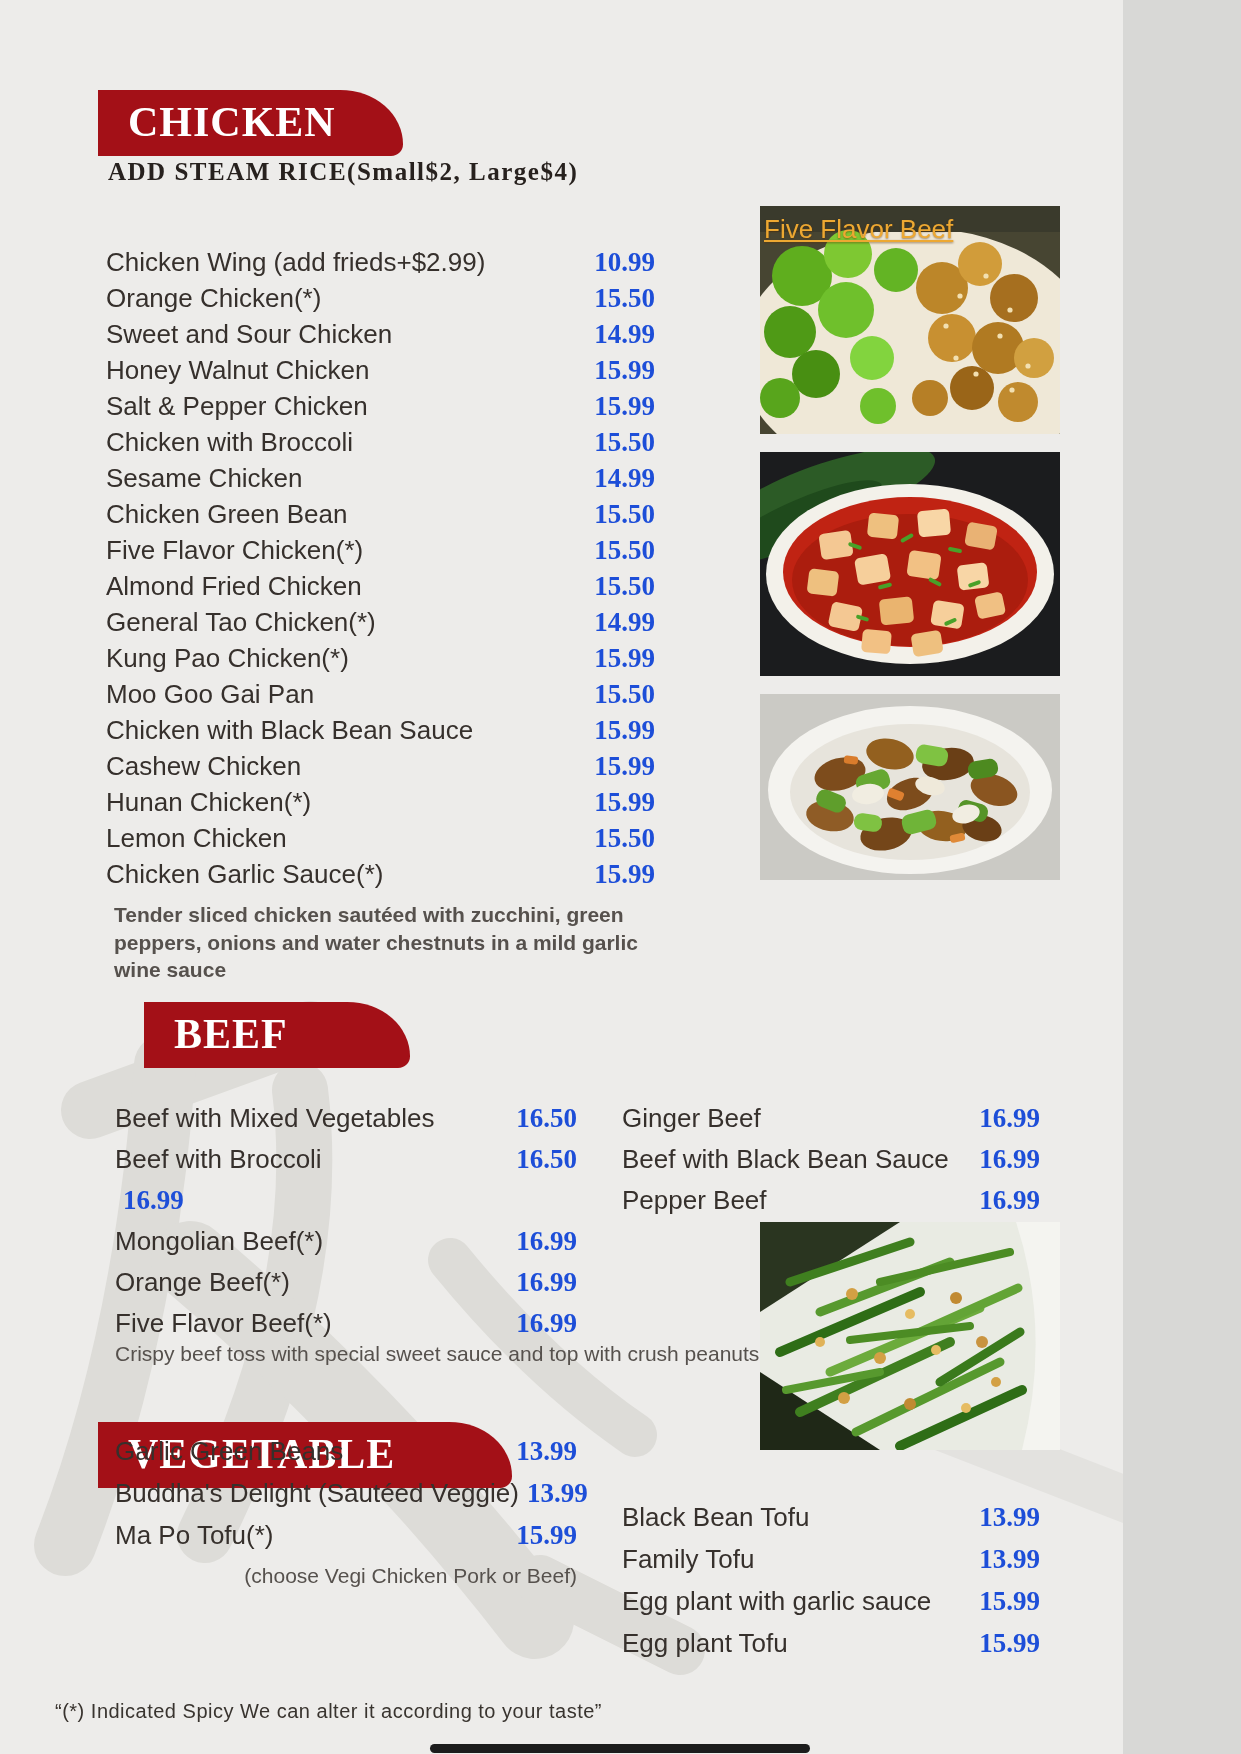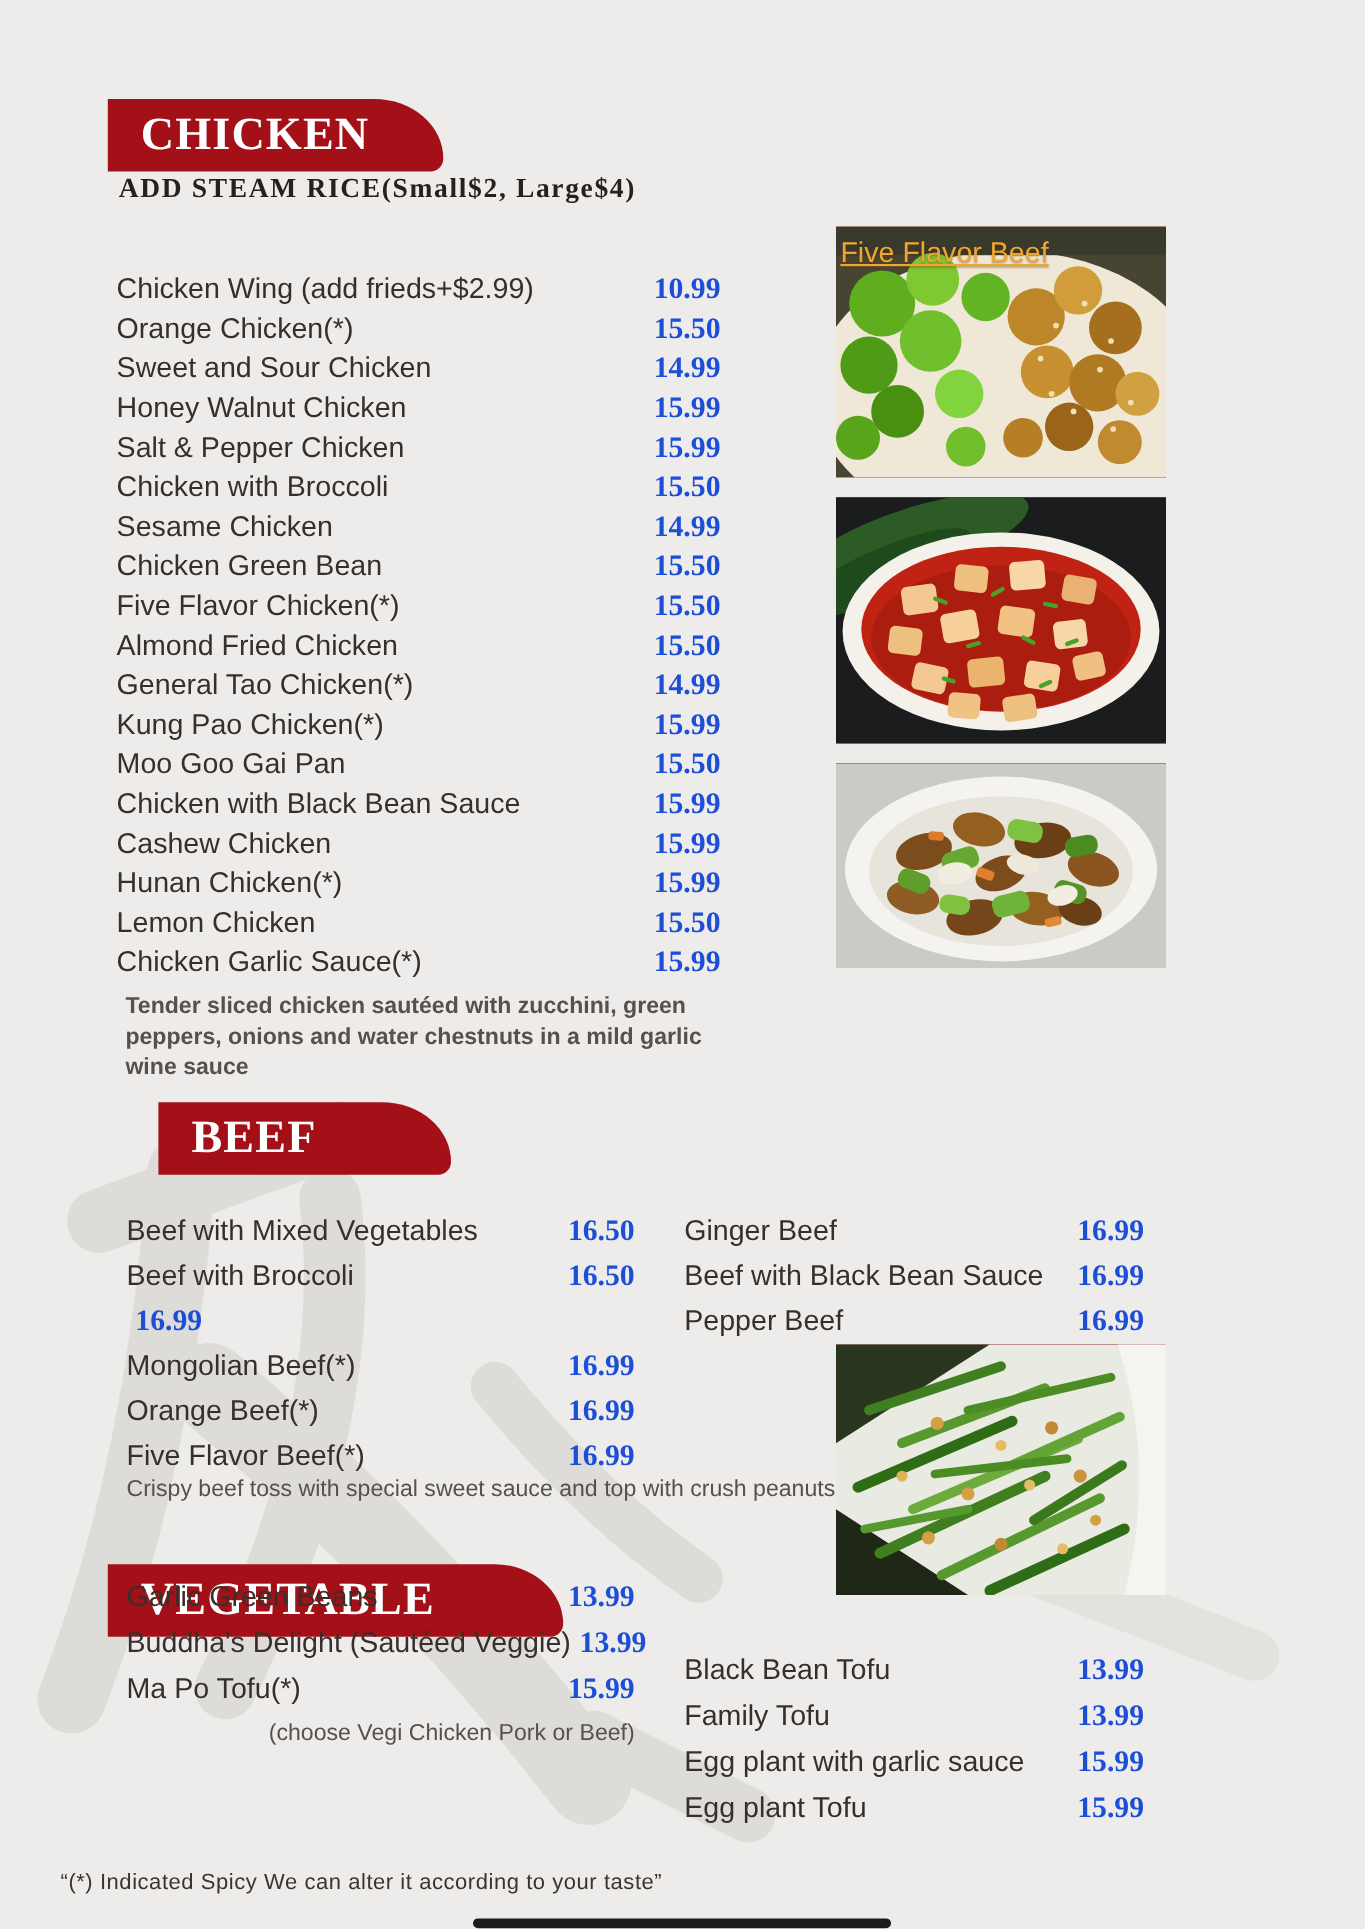--- a/index.html
+++ b/index.html
@@ -4,21 +4,21 @@
 <style>
   :root{
     --red:#a31017;
     --bg:#edecea;
     --label:#eda832;
   }
   html,body{margin:0;padding:0;}
   body{background:#d8d8d6;}
   .page{
     position:relative;
-    width:1241px;height:1754px;
+    width:1123px;height:1754px;
     background:var(--bg);
     overflow:hidden;
     font-family:"Liberation Sans",sans-serif;
   }
   
   .watermark{position:absolute;left:-20px;top:960px;pointer-events:none;}
   
   .banner{
     position:absolute;
     height:66px;
@@ -55,21 +55,21 @@
   .desc{
     position:absolute;font-size:21px;color:#56514d;line-height:1.32;
   }
   .desc-chicken{left:114px;top:901px;width:548px;font-weight:bold;}
   .desc-beef{left:115px;top:1340px;width:680px;white-space:nowrap;}
   .footer-note{
     position:absolute;left:55px;top:1700px;
     font-size:20px;letter-spacing:0.5px;color:#39342f;
   }
   
-  .photo{position:absolute;left:760px;width:300px;overflow:hidden;background:#7f1d1d;}
+  .photo{position:absolute;left:760px;width:300px;overflow:hidden;background:#000000;}
   .photo svg{display:block;width:100%;height:100%;}
   .photo-1{top:206px;height:228px;}
   .photo-2{top:452px;height:224px;}
   .photo-3{top:694px;height:186px;}
   .photo-4{top:1222px;height:228px;}
   .photo-label{
     position:absolute;left:4px;top:8px;
     font-size:26px;color:var(--label);
     text-decoration:underline;
     text-shadow:0 1px 2px rgba(90,50,0,.55);

